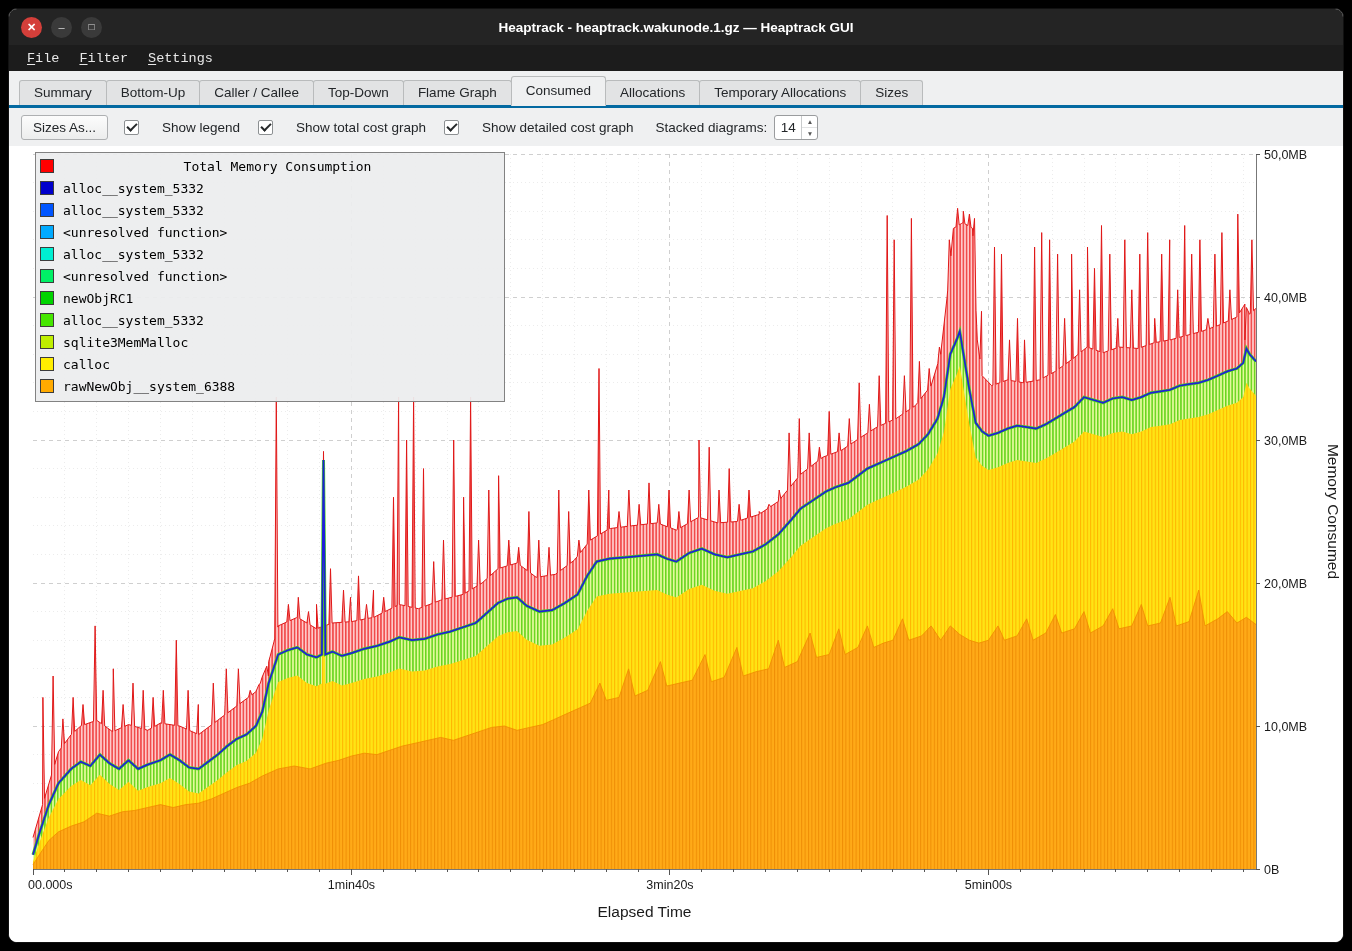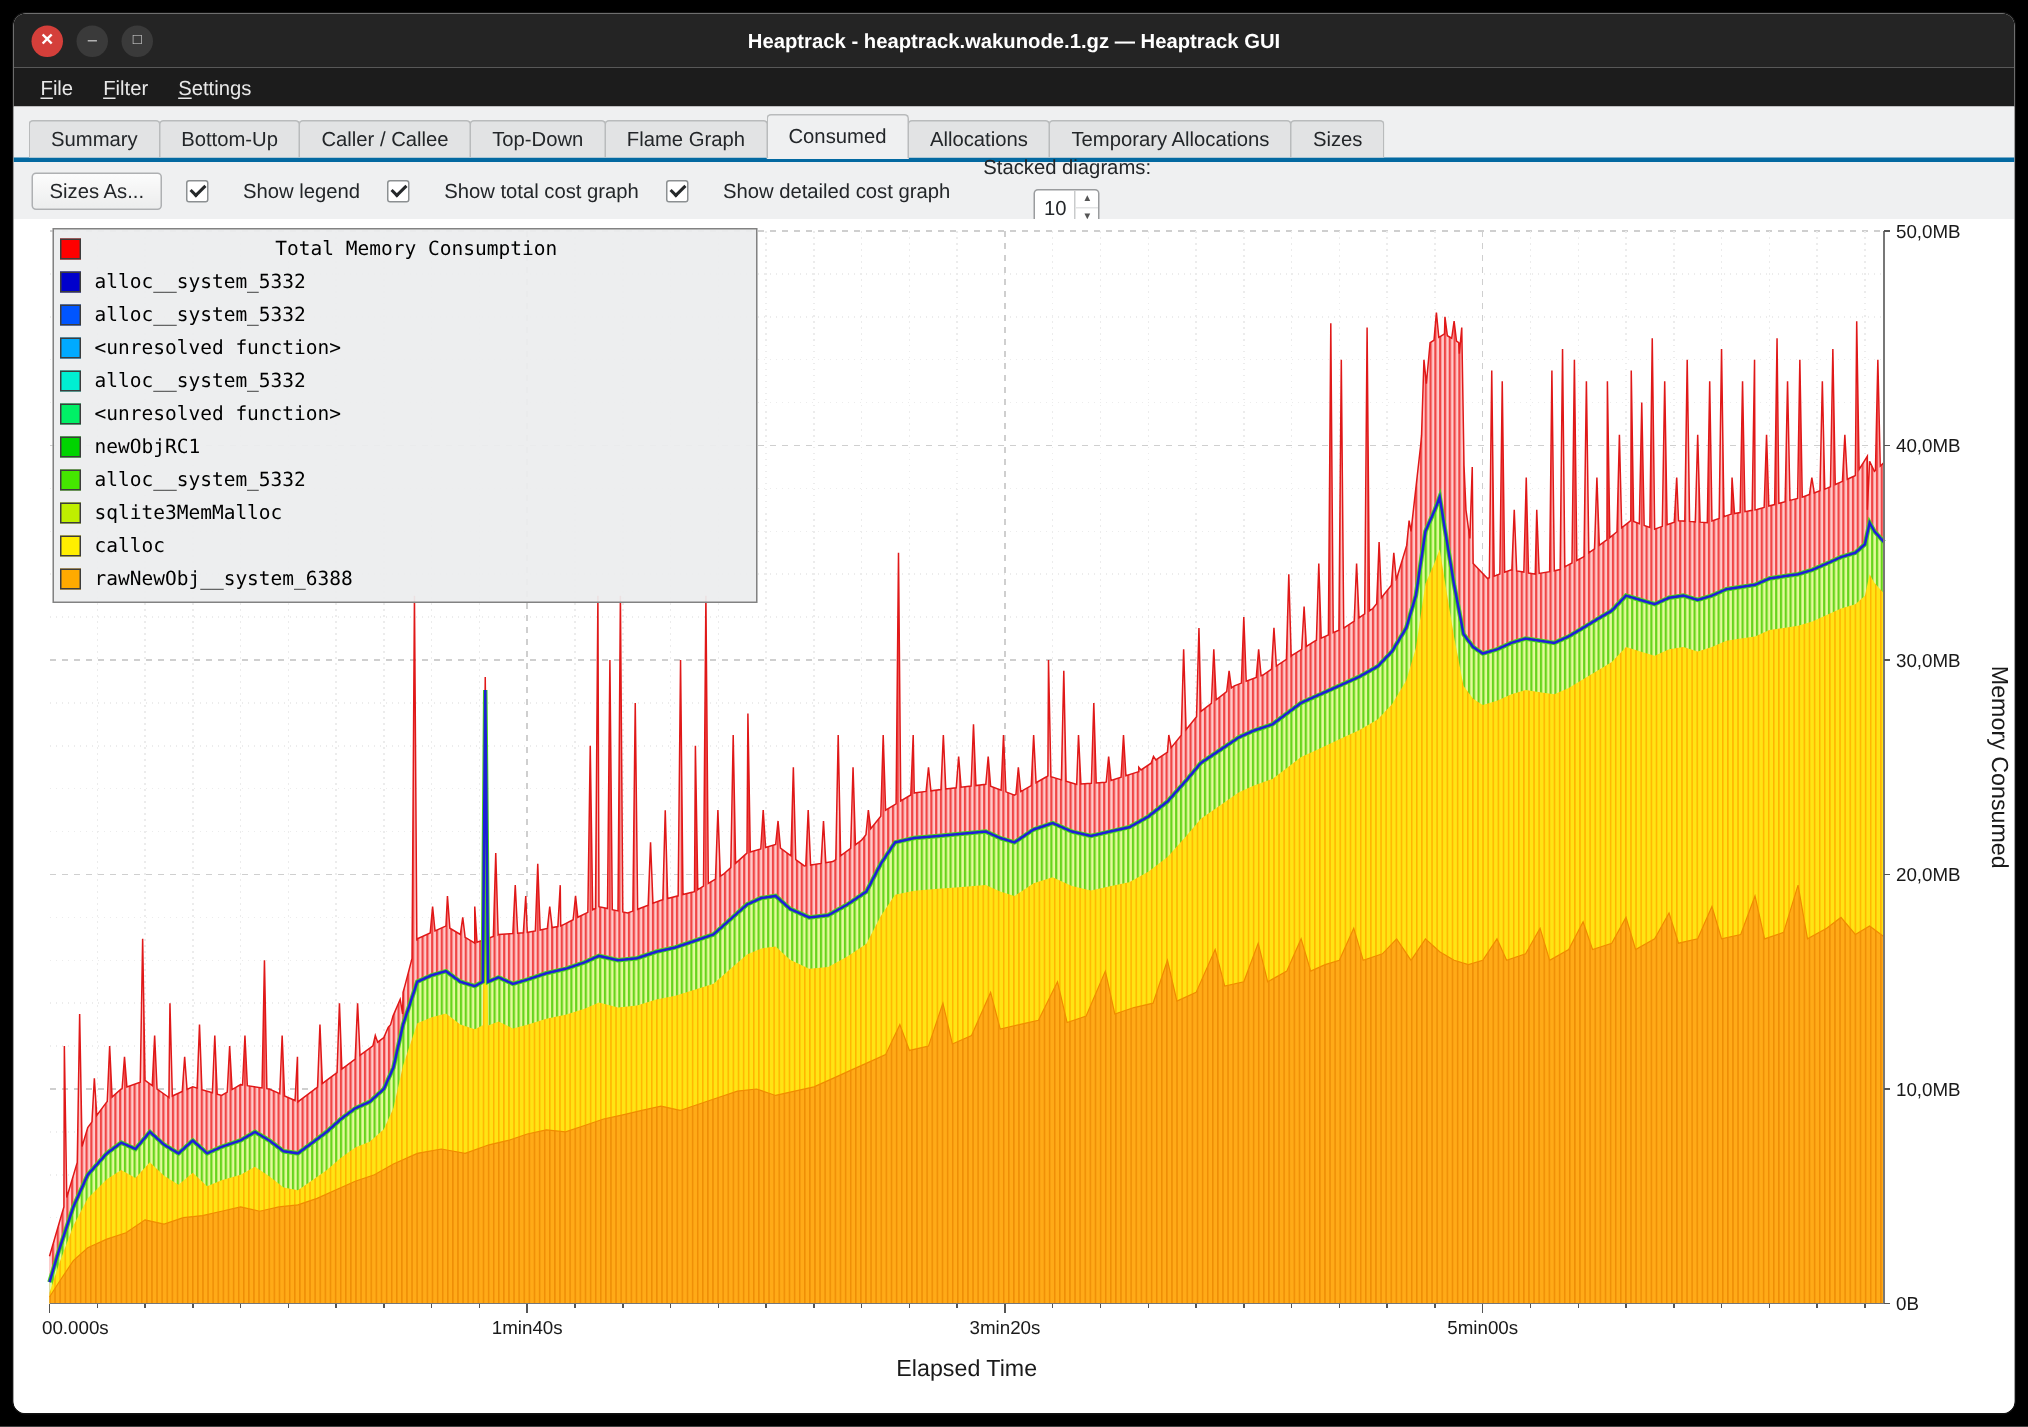--- a/index.html
+++ b/index.html
@@ -8,41 +8,41 @@
     display:flex;flex-direction:column;background:#fff;border:1px solid #111;box-sizing:border-box;}
   
   .titlebar{height:36px;background:#242424;display:flex;align-items:center;position:relative;flex:0 0 auto;}
   .win-controls{position:absolute;left:12px;top:0;height:36px;display:flex;align-items:center;gap:9px;}
   .win-btn{width:21px;height:21px;border-radius:50%;background:#3a3a3a;color:#d8d8d8;
     display:flex;align-items:center;justify-content:center;font-size:11px;line-height:1;cursor:default;}
   .win-btn.close{background:#d43f3a;color:#fff;font-size:11px;font-weight:700;}
   .win-btn .max-glyph{font-size:10px;margin-top:-1px;}
   .title-text{margin:0 auto;color:#ffffff;font-size:13.5px;font-weight:700;text-align:center;}
   
-  .menubar{height:26px;background:#1c1c1c;display:flex;align-items:center;padding-left:8px;flex:0 0 auto;}
+  .menubar{height:26px;background:#1c1c1c;display:flex;align-items:center;padding-left:8px;flex:0 0 auto;font-family:Liberation Mono, monospace;}
   .menu-item{color:#e8e8e8;font-size:13.5px;padding:3px 10px;cursor:default;}
   .menu-item u{text-underline-offset:2px;}
   
   .tabbar{background:#eff0f1;display:flex;align-items:flex-end;padding:5px 0 0 10px;
     border-bottom:3px solid #0369a1;flex:0 0 auto;}
   .tab{border:1px solid #b9bbbc;border-bottom:none;border-radius:3px 3px 0 0;background:#e2e3e4;
     color:#232629;font-size:13.5px;height:24px;line-height:24px;padding:0 14px;margin-right:-1px;cursor:default;}
   .tab.active{background:#eff0f1;height:28px;line-height:28px;position:relative;z-index:2;
     margin-bottom:-1px;border-bottom:1px solid #eff0f1;}
   
   .toolbar{height:38px;background:#eff0f1;display:flex;align-items:center;padding-left:12px;gap:16px;flex:0 0 auto;}
   .btn{background:linear-gradient(#fcfcfc,#eceded);border:1px solid #aeb0b2;border-radius:3px;
     padding:4px 11px;font-size:13.5px;color:#232629;cursor:default;}
   .checkboxes{display:flex;align-items:center;gap:18px;}
   .checkbox{display:flex;align-items:center;gap:23px;font-size:13.5px;color:#232629;cursor:default;}
   .cb-box{width:15px;height:15px;background:#fff;border:1px solid #8c9092;border-radius:2px;box-sizing:border-box;}
   .cb-check{display:none;width:8px;height:4px;border-left:2px solid #26292b;border-bottom:2px solid #26292b;
     transform:rotate(-45deg);margin:2px 0 0 2px;}
   .checkbox.checked .cb-check{display:block;}
-  .stacked{display:flex;align-items:center;gap:7px;font-size:13.5px;color:#232629;margin-left:6px;flex-direction:column;}
+  .stacked{display:flex;align-items:center;gap:7px;font-size:13.5px;color:#232629;margin-left:6px;}
   .spinbox{display:flex;background:#fff;border:1px solid #9a9c9e;border-radius:3px;height:25px;box-sizing:border-box;}
   .spin-value{width:26px;display:flex;align-items:center;justify-content:center;font-size:13.5px;color:#232629;}
   .spin-btns{display:flex;flex-direction:column;border-left:1px solid #c9cbcc;width:15px;}
   .spin-up,.spin-down{flex:1;font-size:6.5px;color:#555;display:flex;align-items:center;justify-content:center;cursor:default;}
   .spin-up{border-bottom:1px solid #e2e3e4;}
   
   .chart-wrap{flex:1;background:#fff;position:relative;overflow:hidden;}
   #chart-svg{display:block;}
   #chart-svg text{font-family:"Liberation Sans",sans-serif;}
   .legend{position:absolute;left:26px;top:6px;width:470px;background:rgba(236,237,238,0.94);
@@ -112,21 +112,21 @@
         <label class="checkbox checked">
         <span class="cb-box">
             <span class="cb-check"></span>
           </span>
         <span class="cb-label">Show detailed cost graph</span>
       </label>
       </div>
     <div class="stacked">
       <span>Stacked diagrams:</span>
       <div class="spinbox">
-        <span class="spin-value">10</span>
+        <span class="spin-value">14</span>
         <span class="spin-btns">
           <span class="spin-up">▲</span>
           <span class="spin-down">▼</span>
         </span>
       </div>
     </div>
   </div>
 
   <div class="chart-wrap">
     <svg id="chart-svg" width="1336" height="802">

